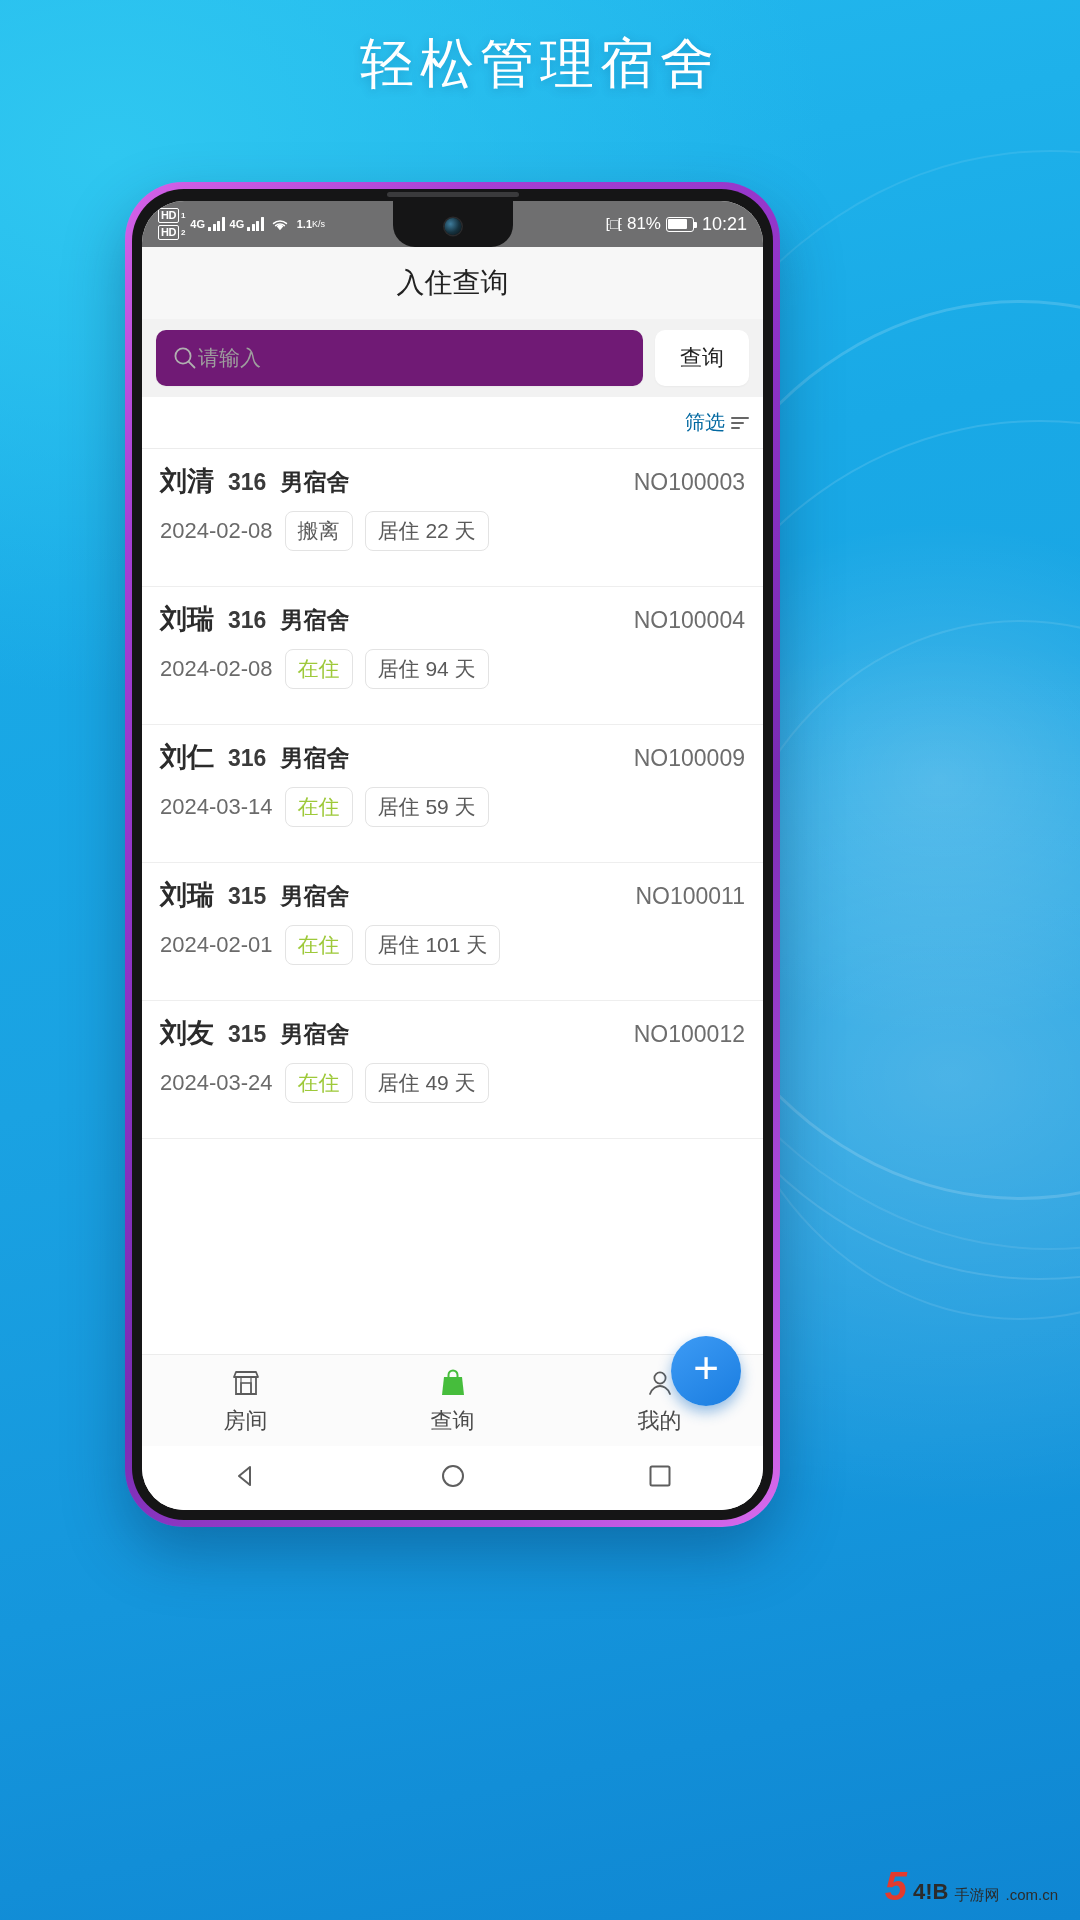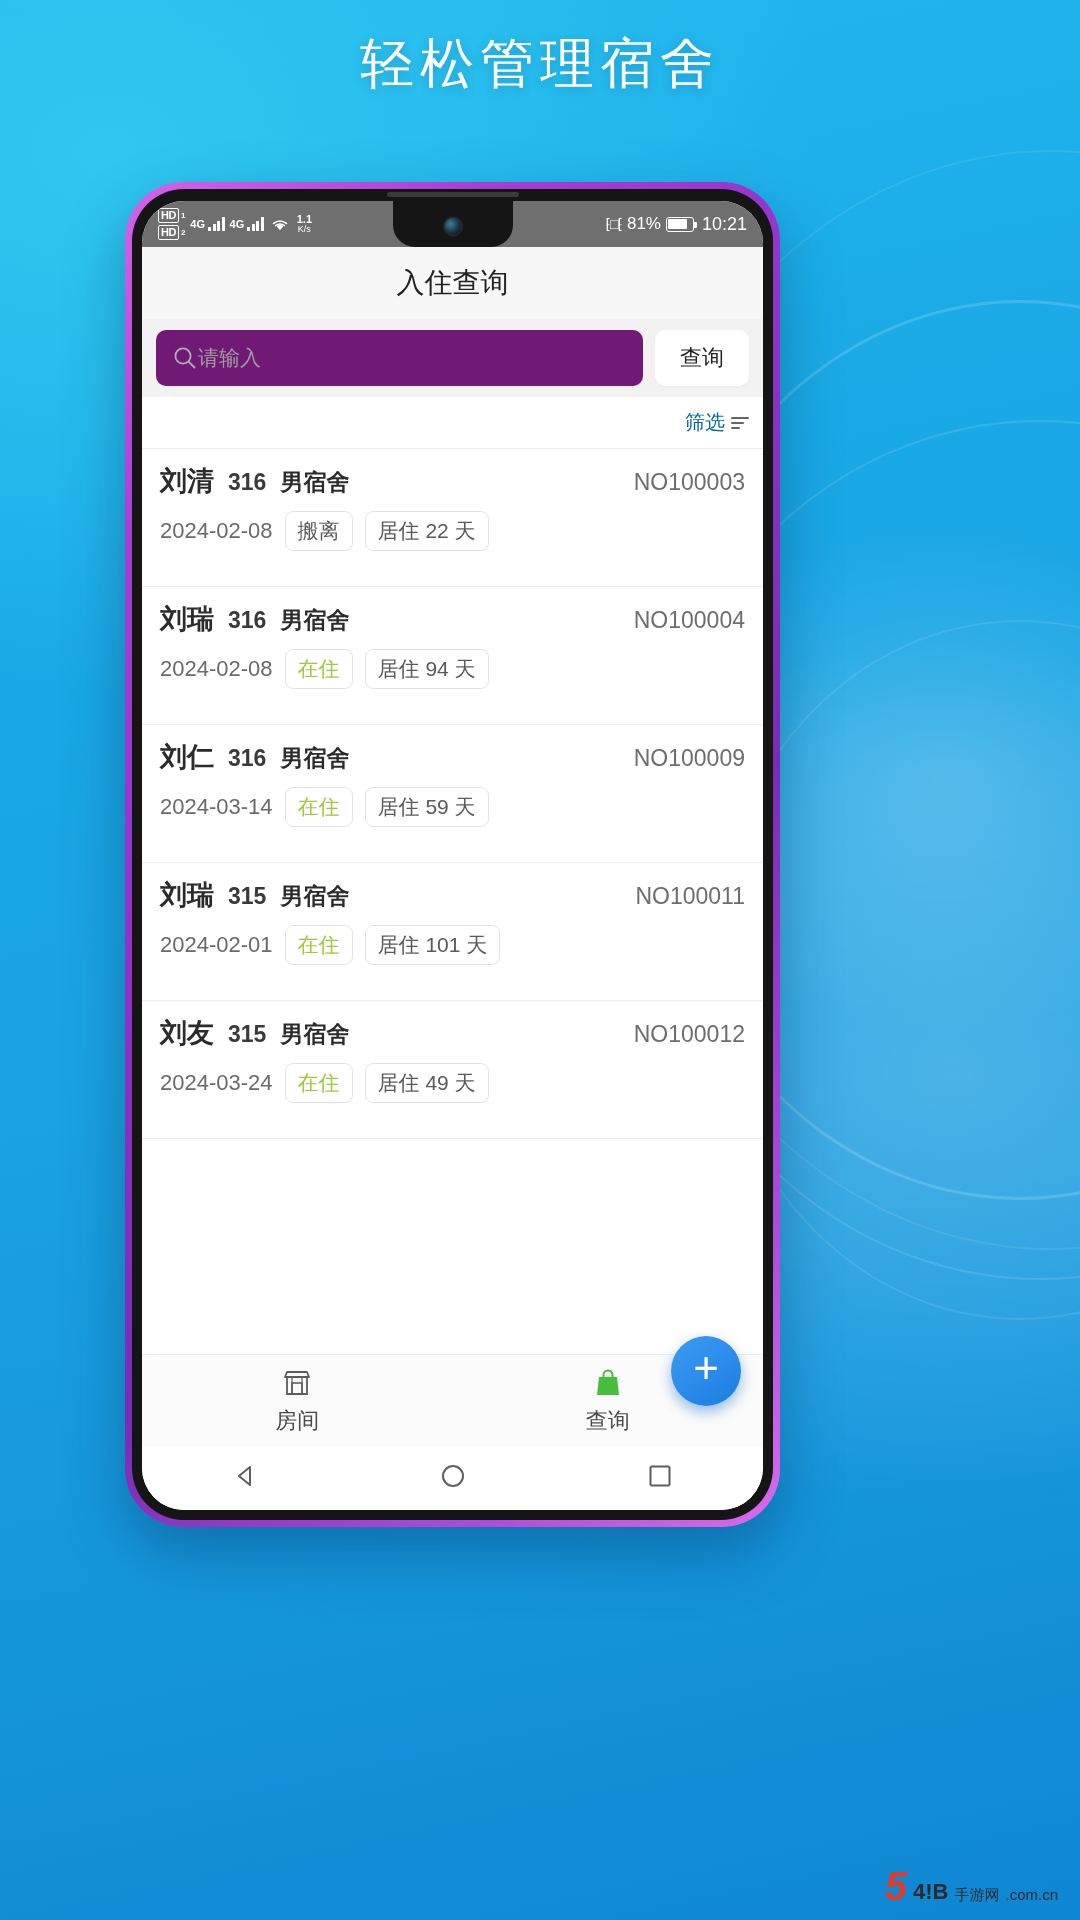--- a/index.html
+++ b/index.html
@@ -107,21 +107,21 @@
   }
   .hd-sub { font-size: 8px; font-weight: 700; }
   .net { display: flex; align-items: flex-end; gap: 3px; }
   .net-label { font-size: 11px; font-weight: 700; line-height: 1; margin-bottom: 1px; }
   .bars { display: flex; align-items: flex-end; gap: 1.5px; height: 14px; }
   .bars i { display: block; width: 3px; background: #fff; border-radius: 0.5px; }
   .bars i:nth-child(1){height:4px} .bars i:nth-child(2){height:7px}
   .bars i:nth-child(3){height:10px} .bars i:nth-child(4){height:14px}
   .wifi { width: 18px; height: 14px; position: relative; margin-left: 2px; }
   .wifi svg { display:block; }
-  .kbs { display:flex; flex-direction:column; align-items:center; line-height:1; margin-left:3px; }
+  .kbs { display:flex; flex-direction:row; align-items:center; line-height:1; margin-left:3px; }
   .kbs .v { font-size: 11px; font-weight: 600; }
   .kbs .u { font-size: 9px; }
 
   .sb-right { margin-left: auto; display: flex; align-items: center; gap: 5px; z-index: 2; }
   .vib { font-size: 14px; letter-spacing:-1px; }
   .pct { font-size: 17px; font-weight: 500; }
   .batt {
     width: 28px; height: 15px; border: 1.8px solid #fff; border-radius: 3px;
     position: relative; display:flex; align-items:center; padding: 1.5px;
   }
@@ -431,20 +431,29 @@
           <span class="tlabel">房间</span>
         </div>
         <div class="tab active">
           <span class="ticon">
             <svg width="32" height="30" viewBox="0 0 32 30">
               <path d="M7 9 H25 L27 27 H5 Z" fill="#46bd3c"></path>
               <path d="M11.5 10 V7 a4.5 4.5 0 0 1 9 0 V10" fill="none" stroke="#46bd3c" stroke-width="2"></path>
             </svg>
           </span>
           <span class="tlabel">查询</span>
+        </div>
+        <div class="tab">
+          <span class="ticon">
+            <svg width="32" height="30" viewBox="0 0 32 30">
+              <circle cx="16" cy="10" r="5.6" fill="none" stroke="#5c5c5c" stroke-width="1.8"></circle>
+              <path d="M6 26 c2-6 7-8 10-8 s8 2 10 8" fill="none" stroke="#5c5c5c" stroke-width="1.8" stroke-linecap="round"></path>
+            </svg>
+          </span>
+          <span class="tlabel">我的</span>
         </div>
       </div>
 
       <div class="navbar">
         <span class="nav-back">
           <svg width="30" height="30" viewBox="0 0 30 30">
             <path d="M19 6 L8 15 L19 24 Z" fill="none" stroke="#3b3b3b" stroke-width="2" stroke-linejoin="round"></path>
           </svg>
         </span>
         <span class="nav-home">

